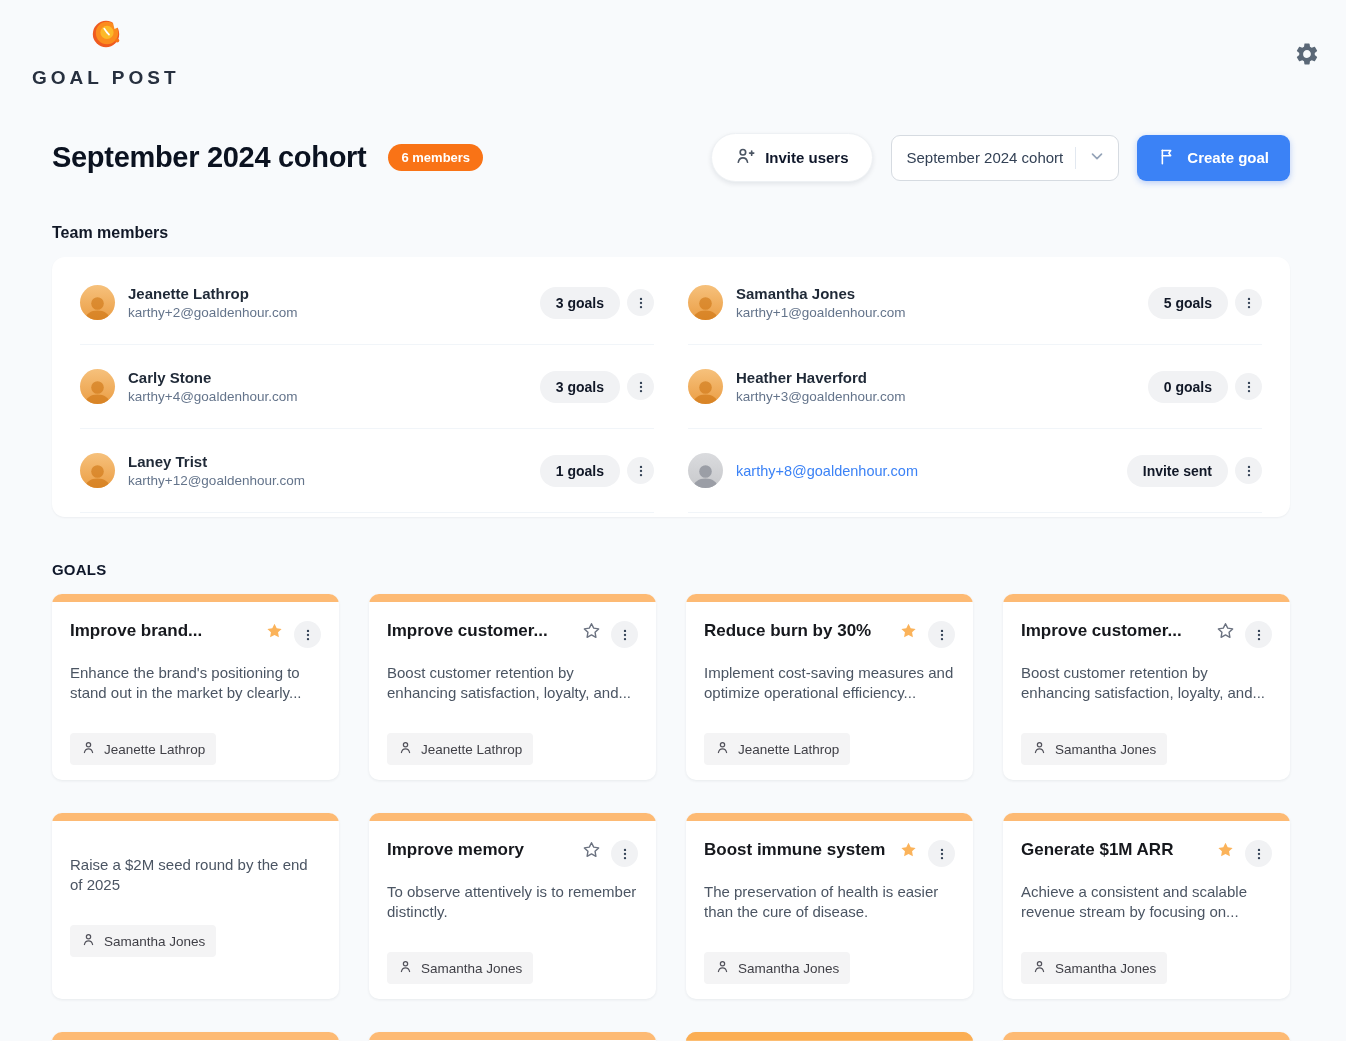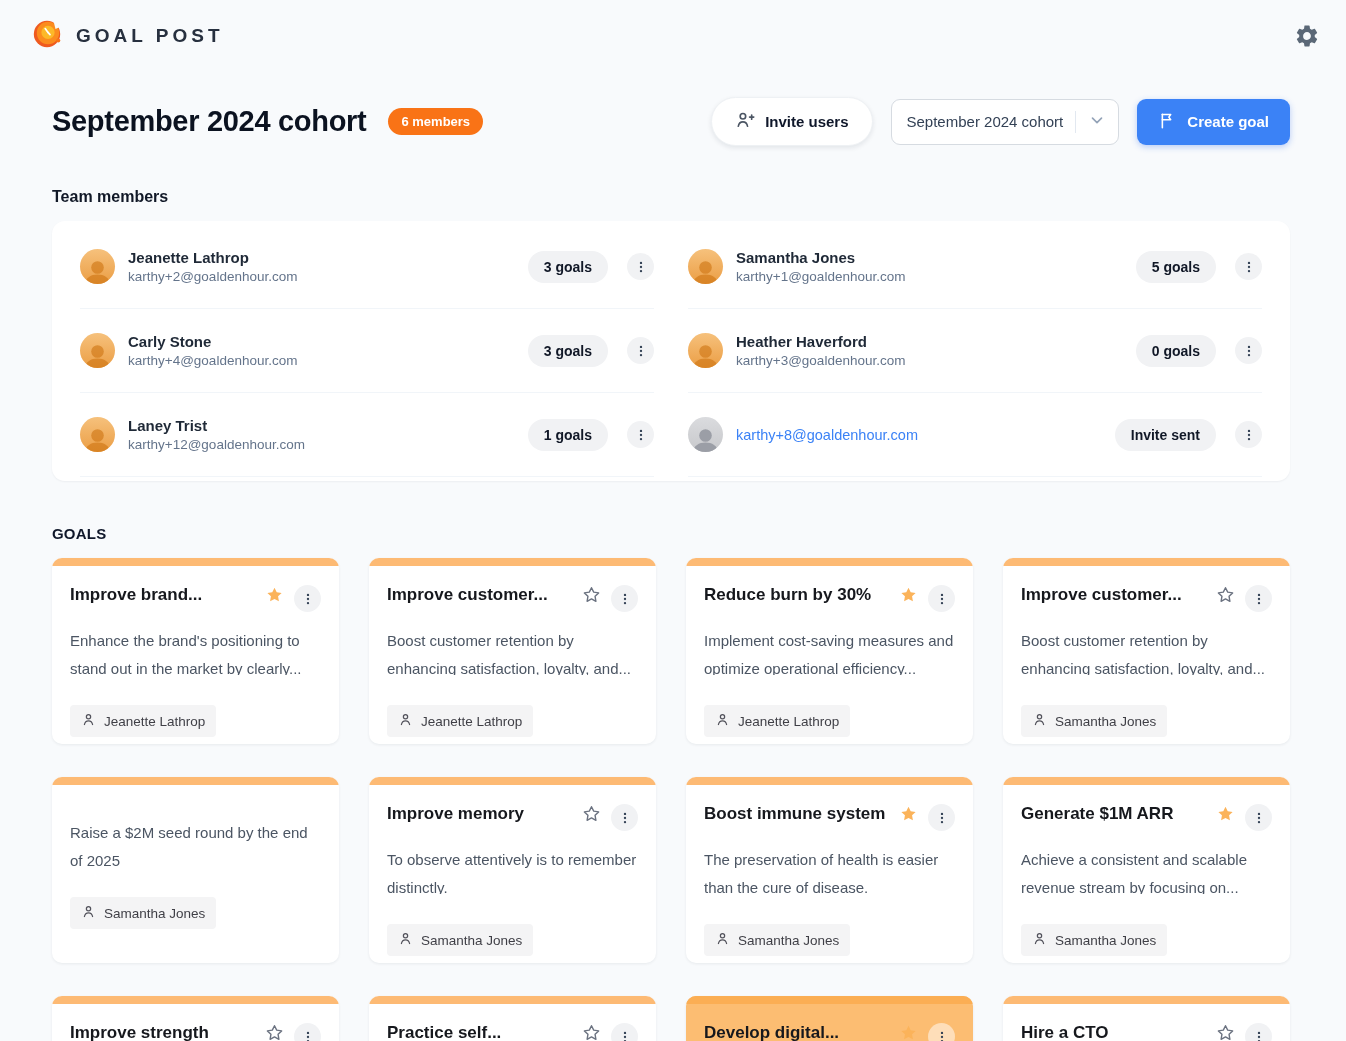--- a/index.html
+++ b/index.html
@@ -4,21 +4,21 @@
 <style>
   * { box-sizing: border-box; }
   html,body { margin:0; padding:0; }
   body{
     width:1346px; height:1041px; overflow:hidden;
     background:#f8fafc; color:#1f2937;
     font-family:"Liberation Sans", sans-serif;
   }
   
   .topbar{ display:flex; align-items:center; justify-content:space-between; padding:19px 26px 15px 32px; }
-  .brand{ display:flex; align-items:center; gap:14px; }
+  .brand{ display:flex; align-items:center; gap:14px;flex-direction:column; }
   .brand-name{ font-size:19px; font-weight:700; letter-spacing:4px; color:#27303f; }
   .gear-btn{ background:none; border:0; padding:0; cursor:pointer; color:#5b6877; display:flex; }
 
   
   .container{ padding:0 56px 0 52px; }
 
   
   .page-head{ display:flex; align-items:center; margin-top:29px; }
   h1{ margin:0; font-size:29px; font-weight:700; color:#0b1220; letter-spacing:-0.3px; }
   .members-badge{ margin-left:22px; background:#f97316; color:#fff; font-size:13px; font-weight:700; padding:6px 13px; border-radius:999px; }
@@ -39,35 +39,35 @@
   .avatar{ width:35px; height:35px; border-radius:50%; flex:none; overflow:hidden;
     background:linear-gradient(180deg,#f6c17c,#eb9e45); display:flex; align-items:flex-end; justify-content:center; }
   .avatar svg{ display:block; }
   .avatar .sil{ fill:rgba(205,115,17,.6); }
   .member-row.invited .avatar{ background:linear-gradient(180deg,#dadbde,#c8c9cc); }
   .member-row.invited .avatar .sil{ fill:#9b9ea6; }
   .m-info{ display:flex; flex-direction:column; }
   .m-name{ font-size:15px; font-weight:700; color:#1f2937; }
   .m-email{ font-size:13.5px; color:#64748b; margin-top:3px; }
   .member-row.invited .m-email{ font-size:14.5px; color:#3b82f6; margin-top:0; }
-  .m-right{ margin-left:auto; display:flex; align-items:center; gap:19px; }
+  .m-right{ margin-left:auto; display:flex; align-items:center; gap:7px; }
   .pill{ background:#f1f2f4; border-radius:999px; padding:8px 16px; font-size:14px; font-weight:700; color:#111827; white-space:nowrap; }
   .kebab{ width:27px; height:27px; border-radius:50%; background:#f1f2f4; border:0; cursor:pointer;
     display:flex; align-items:center; justify-content:center; flex:none; padding:0; }
 
   
   .goals-heading{ margin:44px 0 16px; font-size:15px; font-weight:700; color:#0f172a; letter-spacing:.2px; }
   .goals-grid{ display:grid; grid-template-columns:repeat(4,1fr); gap:33px 30px; grid-auto-rows:186px; }
   .goal-card{ background:#fff; border-radius:10px; overflow:hidden; box-shadow:0 1px 3px rgba(15,23,42,.07); display:flex; flex-direction:column; }
   .goal-accent{ height:8px; background:#fdba74; flex:none; }
   .goal-body{ padding:19px 18px 16px; }
   .goal-top{ display:flex; gap:9px; }
   .goal-title{ font-size:17px; font-weight:700; color:#16181d; flex:1; white-space:nowrap; overflow:hidden; }
   .star-btn{ background:none; border:0; padding:0; cursor:pointer; display:flex; flex:none; }
-  .goal-desc{ margin-top:15px; font-size:15px; line-height:28px; color:#4b5563; max-height:48px; overflow:hidden; }
+  .goal-desc{ margin-top:15px; font-size:15px; line-height:20px; color:#4b5563; max-height:48px; overflow:hidden; }
   .assignee-chip{ margin-top:15px; display:inline-flex; align-items:center; gap:8px; background:#f4f4f5; border-radius:4px;
     padding:7px 11px; font-size:13.5px; color:#3f3f46; }
   .goal-card.highlighted{ background:#fcbd72; }
   .goal-card.highlighted .goal-accent{ background:#fbae54; }
   .goal-card.highlighted .kebab{ background:rgba(255,255,255,.5); }
 </style>
 </head>
 <body>
 
 <header class="topbar">

